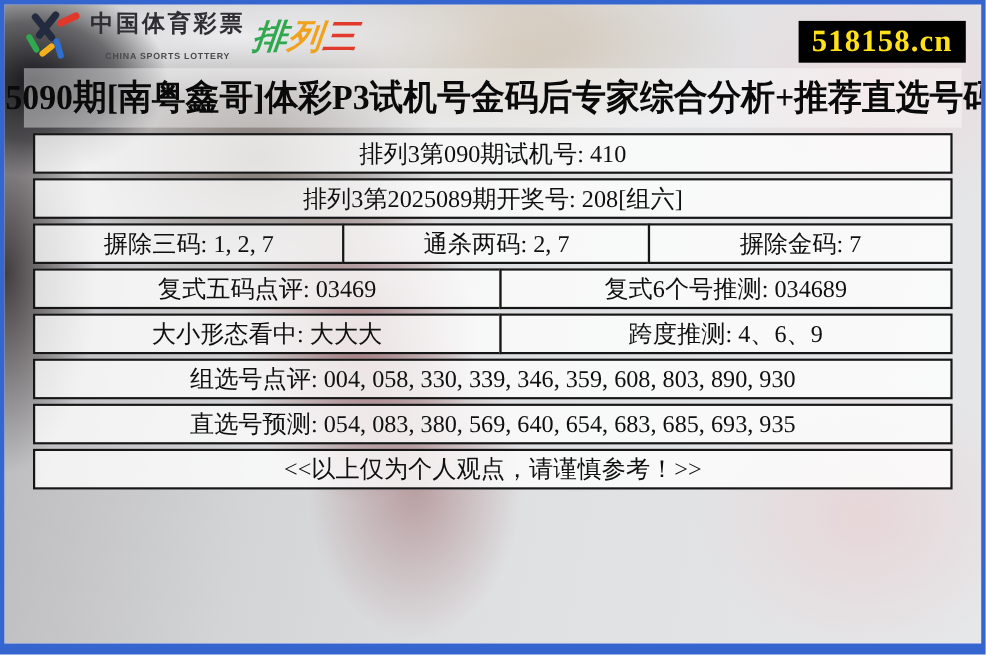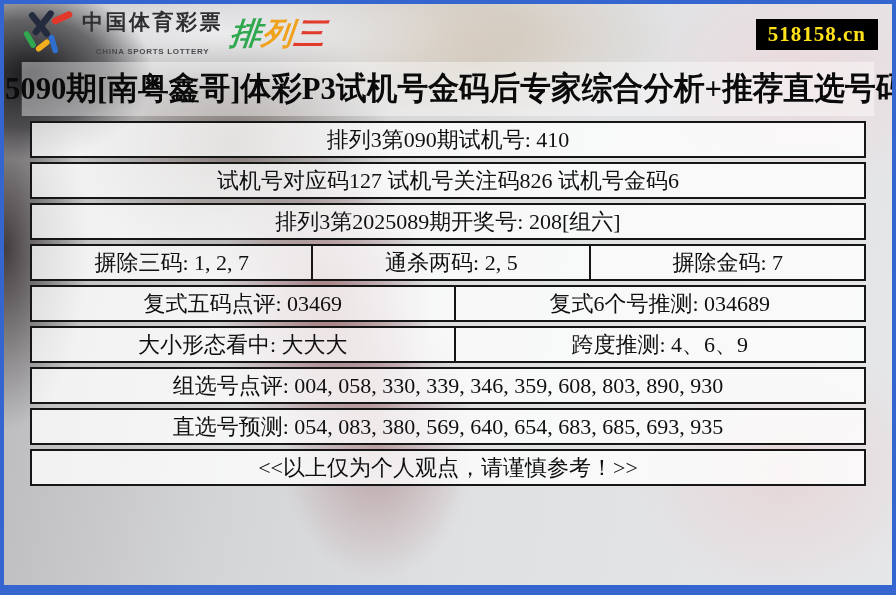--- a/index.html
+++ b/index.html
@@ -46,21 +46,21 @@
   .brand { display: inline-flex; margin-left: 7px; font-family: "Liberation Sans", sans-serif;
            font-style: italic; font-weight: 900; font-size: 31px; letter-spacing: 1px;
            transform: skewX(-6deg); line-height: 1; }
   .brand .b1 { color: #2fa84f; }
   .brand .b2 { color: #f0a21c; }
   .brand .b3 { color: #e23a2c; }
 
   .badge {
     position: absolute; top: 15px; right: 14px;
     background: #000000; color: #ffe11a;
-    font-size: 21px; font-weight: 700; letter-spacing: 1px;
+    font-size: 28px; font-weight: 700; letter-spacing: 1px;
     padding: 3px 12px;
   }
 
   .title {
     height: 54px;
     display: flex; align-items: center; justify-content: center;
     background: rgba(255,255,255,0.42);
     font-size: 32px; font-weight: 700; color: #0a0a0a;
     white-space: nowrap;
     transform: scaleX(0.96);
@@ -112,32 +112,29 @@
   </div>
 
   <div class="title">25090期[南粤鑫哥]体彩P3试机号金码后专家综合分析+推荐直选号码</div>
 
   <div class="board">
 
     <div class="row single">
       <div class="cell">排列3第090期试机号: 410</div>
     </div>
 
-    <div class="row single">
-      <div class="cell">试机号对应码127 试机号关注码826 试机号金码6</div>
-    </div>
 
     <div class="row single">
       <div class="cell">排列3第2025089期开奖号: 208[组六]</div>
     </div>
 
 
     <div class="row triple">
       <div class="cell c1">摒除三码: 1, 2, 7</div>
-      <div class="cell c2">通杀两码: 2, 5</div>
+      <div class="cell c2">通杀两码: 2, 7</div>
       <div class="cell c3">摒除金码: 7</div>
     </div>
 
 
     <div class="row double">
       <div class="cell c1">复式五码点评: 03469</div>
       <div class="cell c2">复式6个号推测: 034689</div>
     </div>
 
     <div class="row double">

